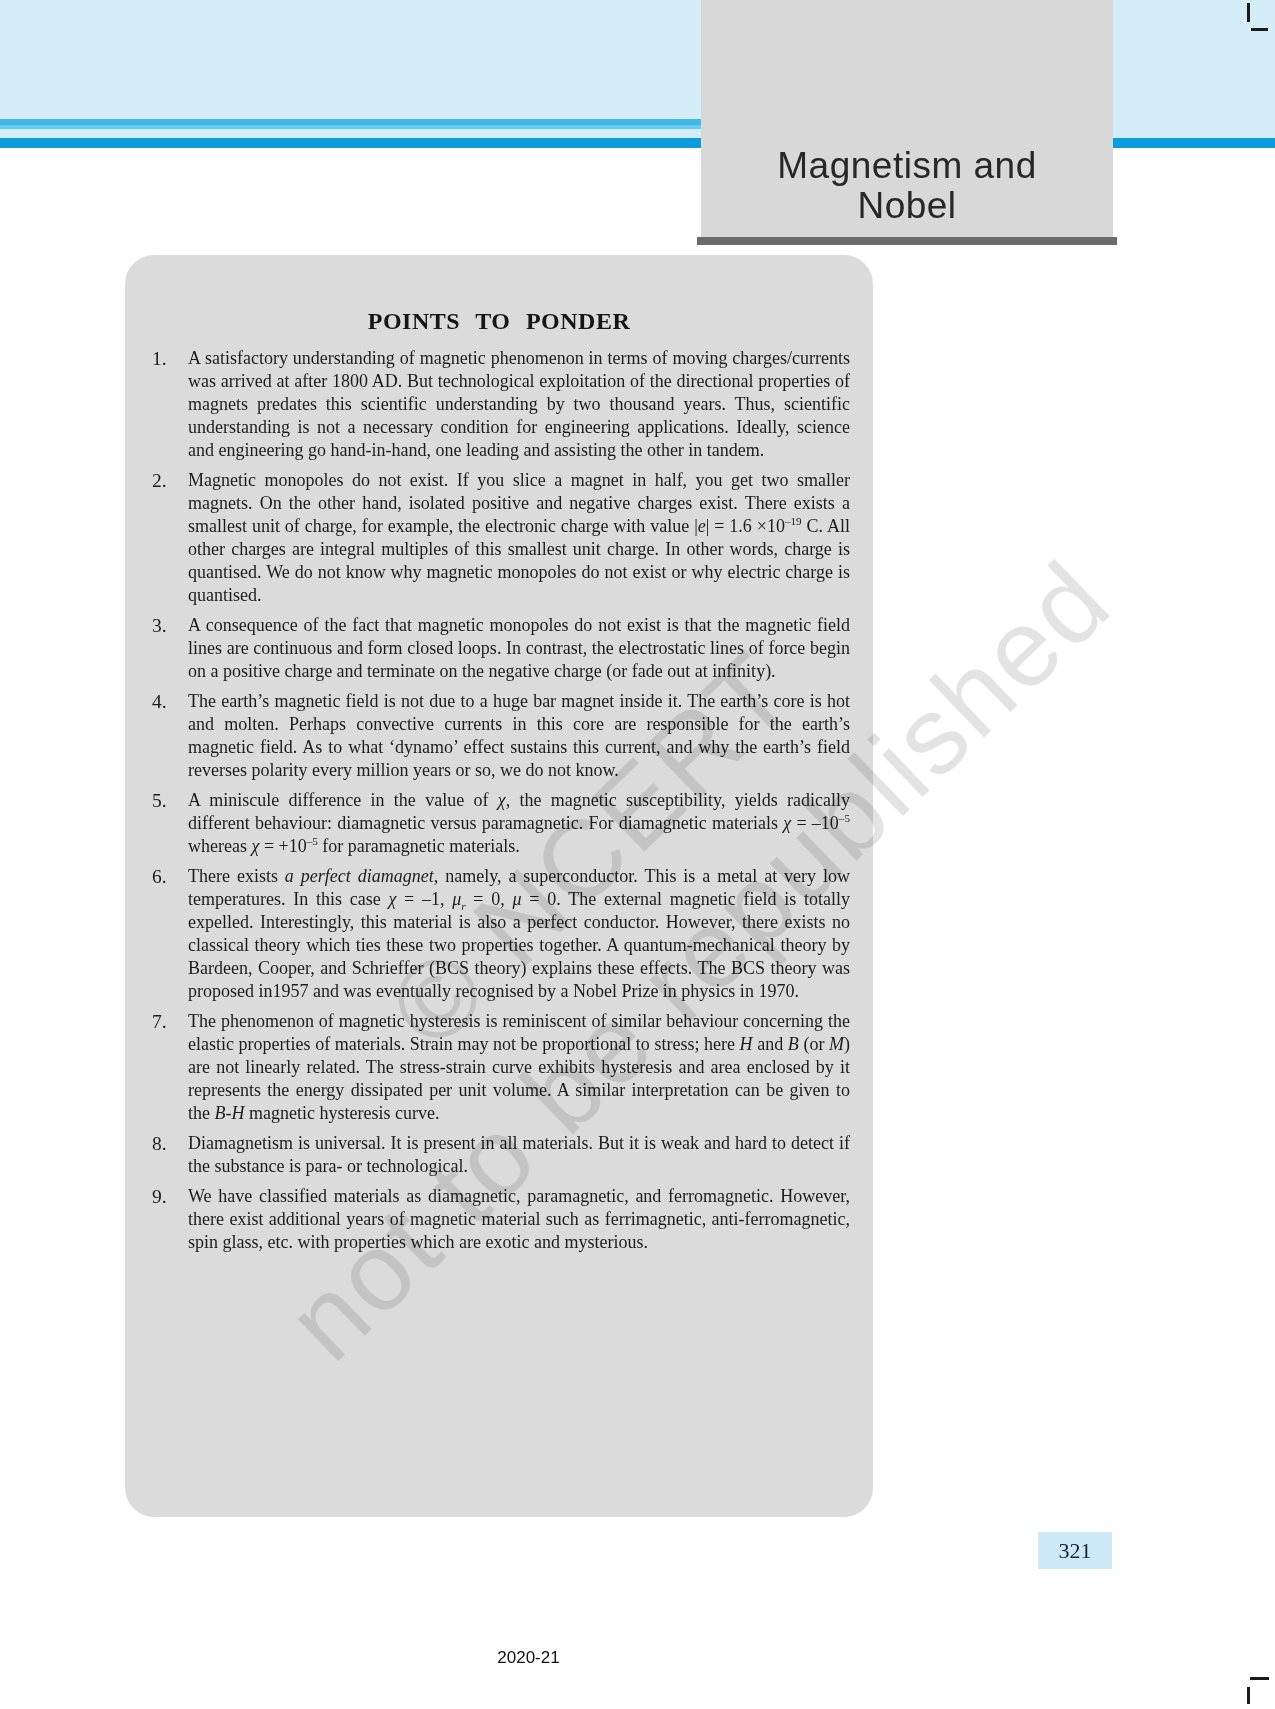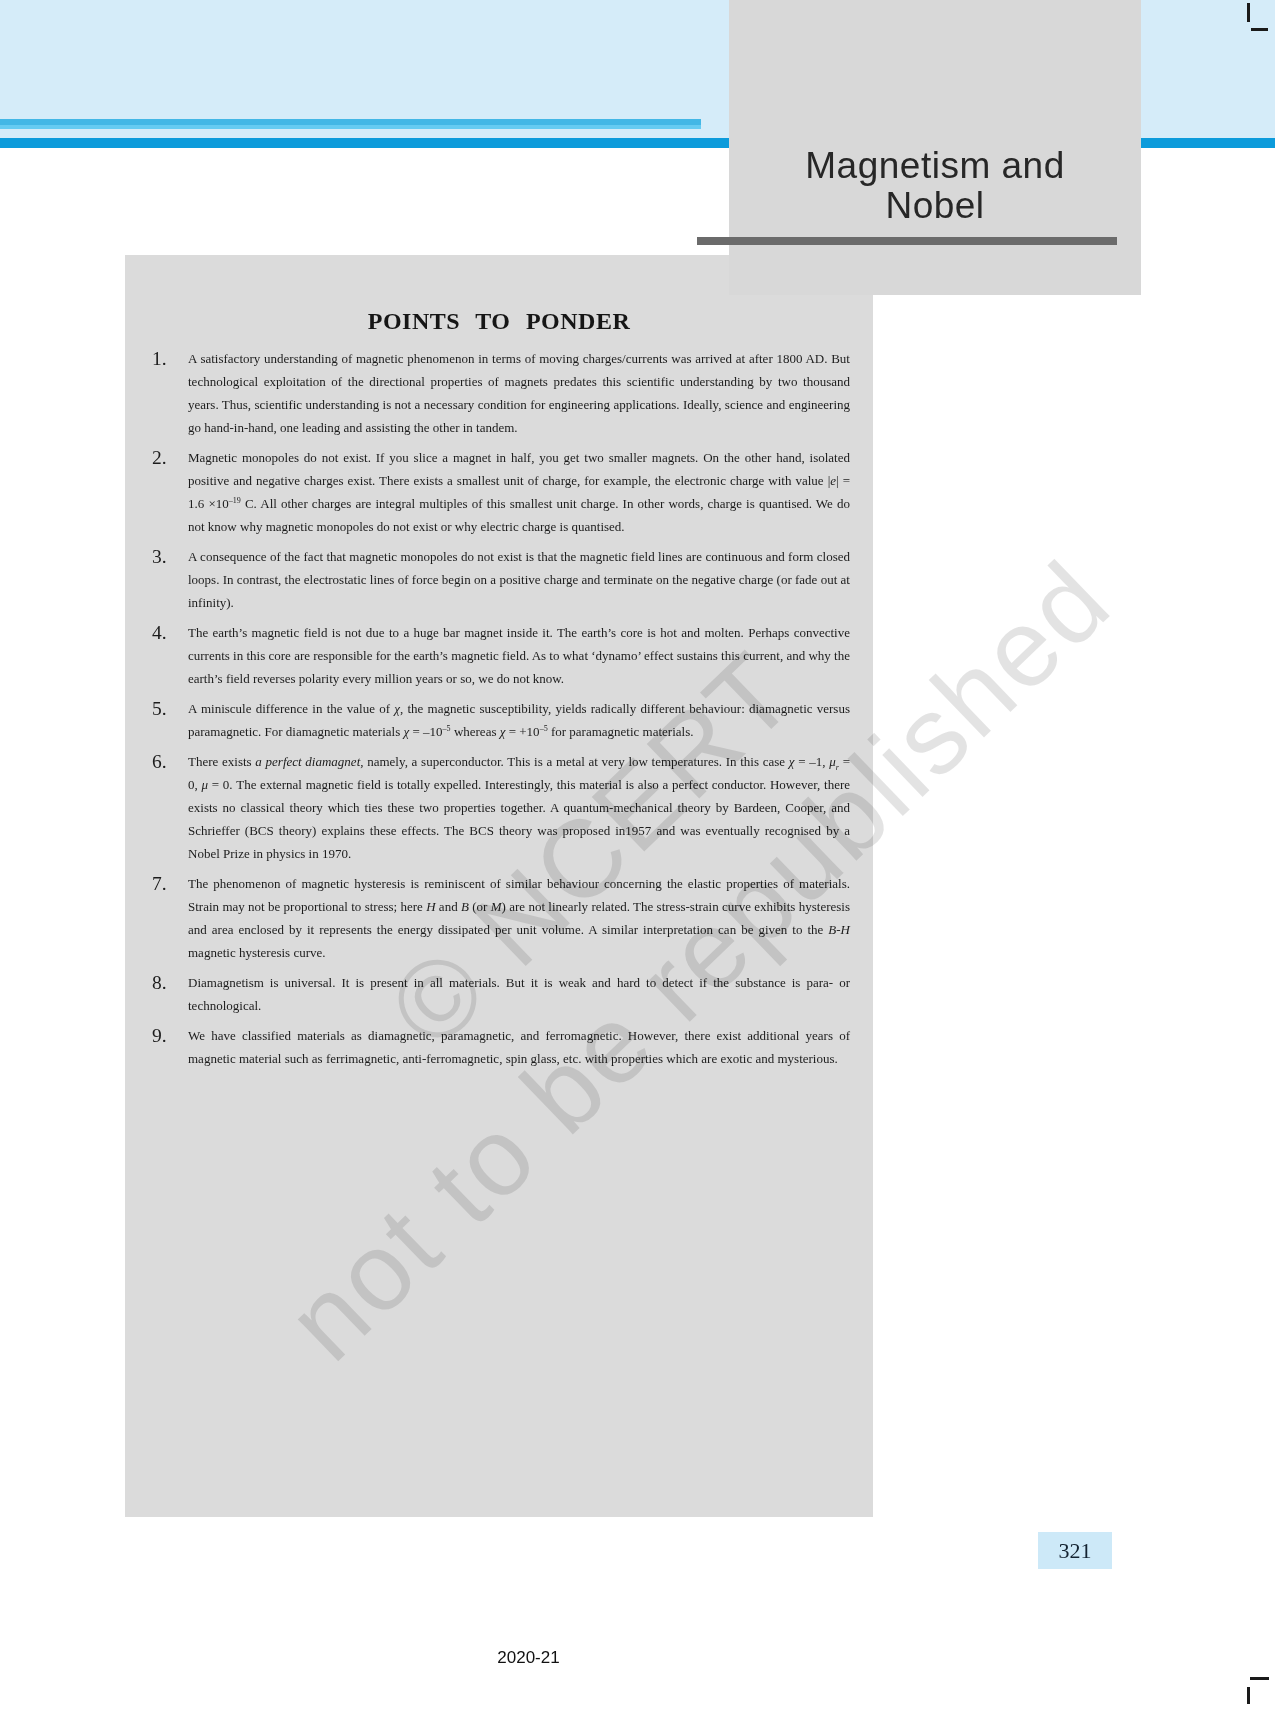--- a/index.html
+++ b/index.html
@@ -24,26 +24,25 @@
     font-family:"Liberation Serif", serif;
     color:var(--text);
   }
   
   .band{position:absolute;left:0;top:0;width:1275px;height:138px;background:var(--band);}
   .stripe-cyan{position:absolute;left:0;top:119px;width:701px;height:10px;
     background:linear-gradient(to bottom,#43b7e6 55%,#66cbf2 55%);}
   .stripe-azure{position:absolute;left:0;top:138px;width:1275px;height:10px;background:var(--stripe-azure);}
   
   .chapter-box{
-    position:absolute;left:701px;top:0;width:412px;height:295px;
+    position:absolute;left:701px;top:0;width:412px;height:237px;
     background:var(--chapter-box);
     text-align:center;
     padding-top:146px;
     z-index:3;
-    margin-left:28px;
   }
   .chapter-title{
     font-family:"Liberation Sans", sans-serif;
     font-size:37px;line-height:40px;font-weight:400;
     color:#272727;letter-spacing:0.5px;
   }
   .chapter-bar{position:absolute;left:697px;top:237px;width:420px;height:8px;background:var(--chapter-bar);z-index:3;}
   
   .watermark{
     position:absolute;left:-5px;top:751px;width:1300px;
@@ -55,37 +54,38 @@
     letter-spacing:3px;
     z-index:2;
     pointer-events:none;
     white-space:nowrap;
   }
   
   .points-box{
     position:absolute;left:125px;top:255px;width:748px;height:1262px;
     background:var(--content-box);
     z-index:1;
+    border-radius:29px;
   }
   .points-inner{position:relative;z-index:3;}
   .pt-heading{
     padding-top:53px;
     text-align:center;
     font-weight:bold;
     font-size:24px;
     letter-spacing:0.5px;
     word-spacing:9px;
     color:#161616;
   }
   .pt-list{margin-top:12px;padding:0 23px 0 27px;}
   .pt-row{display:flex;margin-bottom:7px;}
   .pt-num{flex:0 0 36px;font-size:19.5px;line-height:23px;}
   .pt-text{
     flex:1;
-    font-size:13px;line-height:23px;
+    font-size:18px;line-height:23px;
     text-align:justify;
   }
   .pt-text sup{font-size:0.62em;line-height:0;}
   .pt-text sub{font-size:0.62em;line-height:0;}
   
   .page-badge{
     position:absolute;left:1038px;top:1532px;width:74px;height:37px;
     background:var(--badge-bg);
     color:var(--badge-text);
     font-size:22px;line-height:37px;text-align:center;

